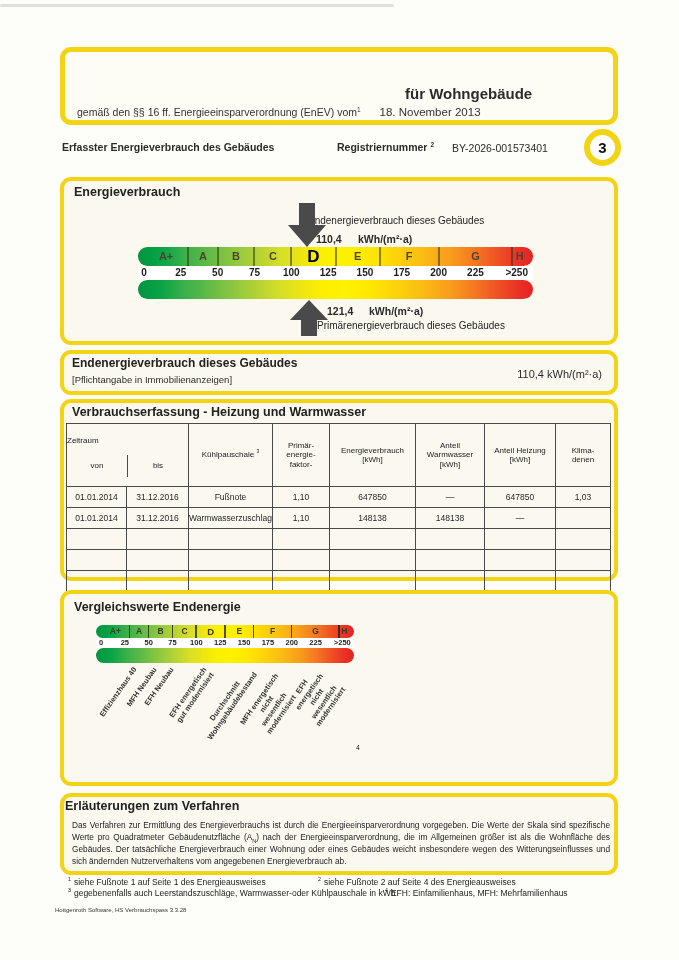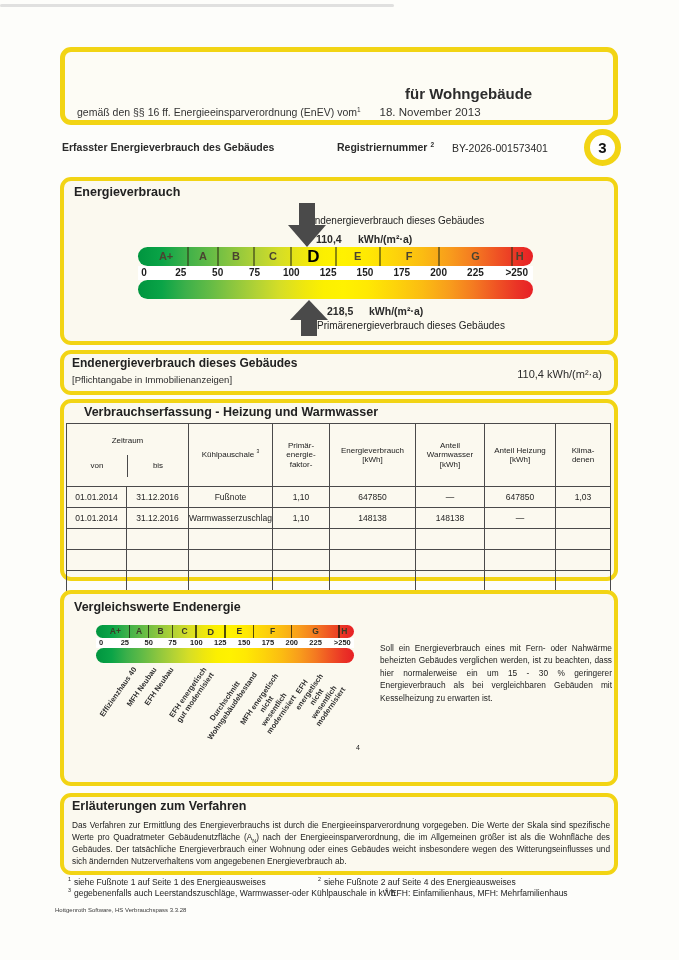--- a/index.html
+++ b/index.html
@@ -79,46 +79,46 @@
   .arrow-up .stem{top:20px;height:16px;}
 
   
   .pflicht-box{left:60px;top:350px;width:558px;height:45px;}
   .pflicht-box .box-title{left:8px;top:2px;font-size:12px;}
   .pflicht-sub{position:absolute;left:8px;top:20px;font-size:9.5px;}
   .pflicht-value{position:absolute;right:12px;top:14px;font-size:11px;}
 
   
   .table-box{left:60px;top:399px;width:558px;height:182px;}
-  .table-box .box-title{left:8px;top:2px;margin-left:12px;}
+  .table-box .box-title{left:8px;top:2px;}
   table.consumption{position:absolute;left:2px;top:20px;width:544px;border-collapse:collapse;table-layout:fixed;}
   table.consumption th,table.consumption td{border:1px solid #4a4a4a;padding:0;overflow:hidden;}
   table.consumption th{height:34px;font-weight:normal;font-size:8px;line-height:1.2;text-align:center;
     white-space:pre-line;color:#222;}
   table.consumption td{height:20px;font-size:8.5px;text-align:center;color:#1f1f1f;}
-  .zr-top{font-size:8px;text-align:center;padding-top:2px;}
+  .zr-top{font-size:8px;text-align:left;padding-top:2px;}
   .zr-sub{display:flex;height:22px;align-items:center;}
   .zr-sub span{flex:1;font-size:8px;text-align:center;}
   .zr-sub .zr-right{border-left:1px solid #4a4a4a;align-self:stretch;line-height:22px;}
 
   
   .cmp-box{left:60px;top:590px;width:558px;height:196px;}
   .cmp-box .box-title{left:10px;top:6px;}
   .cmp-labels{position:absolute;left:32px;top:72px;width:258px;height:110px;}
   .rlabel{position:absolute;top:0;font-size:7.5px;font-weight:bold;color:#2e2e2e;line-height:1.18;
     white-space:pre-line;text-align:center;transform:translate(-100%,0) rotate(-55deg);transform-origin:100% 0;}
   .cmp-fn{position:absolute;left:292px;top:150px;font-size:7px;color:#222;}
   .cmp-text{position:absolute;left:316px;top:48px;width:232px;font-size:8.3px;line-height:1.5;
     text-align:justify;color:#222;}
   .cmp-text p{margin:0;}
   .cmp-text p + p{margin-top:2px;}
 
   
   .proc-box{left:60px;top:793px;width:558px;height:82px;}
-  .proc-box .box-title{left:8px;top:2px;}
+  .proc-box .box-title{left:1px;top:2px;}
   .proc-text{position:absolute;left:8px;top:22px;width:538px;font-size:8.3px;line-height:1.45;
     text-align:justify;color:#222;}
 
   
   .fn{position:absolute;font-size:8.5px;color:#222;}
   .fn sup{margin-right:3px;}
   .fn-1{left:68px;top:877px;}
   .fn-2{left:318px;top:877px;}
   .fn-3{left:68px;top:888px;}
   .fn-4{left:385px;top:888px;}
@@ -143,21 +143,21 @@
     <span>Registriernummer</span> <sup>2</sup>
   </div>
   <div class="meta-reg-value">BY-2026-001573401</div>
   <div class="page-circle">3</div>
 
   <div class="box energy-box">
     <div class="box-title">Energieverbrauch</div>
     <div class="end-arrow-label">Endenergieverbrauch dieses Gebäudes</div>
     <div class="end-value">110,4</div>
     <div class="end-unit">kWh/(m²·a)</div>
-    <div class="primary-value">218,5</div>
+    <div class="primary-value">121,4</div>
     <div class="primary-unit">kWh/(m²·a)</div>
     <div class="primary-arrow-label">Primärenergieverbrauch dieses Gebäudes</div>
 
     <div class="scale big" id="bigscale">
       <div class="band band-top">
           <div class="divider" style="left: 50.1923px;"></div>
           <div class="divider" style="left: 79.6538px;"></div>
           <div class="divider" style="left: 116.481px;"></div>
           <div class="divider" style="left: 153.308px;"></div>
           <div class="divider" style="left: 197.5px;"></div>
@@ -352,21 +352,20 @@
 gut modernisiert</div>
         <div class="rlabel" style="left: 149.031px;">Durchschnitt
 Wohngebäudebestand</div>
         <div class="rlabel" style="left: 182.415px;">MFH energetisch nicht
 wesentlich modernisiert</div>
         <div class="rlabel" style="left: 215.8px;">EFH energetisch nicht
 wesentlich modernisiert</div>
       </div>
     <div class="cmp-fn">4</div>
     <div class="cmp-text">
-      <p>Soll ein Energieverbrauch eines mit Fern- oder Nahwärme beheizten Gebäudes verglichen werden, ist zu beachten, dass hier normalerweise ein um 15 - 30 % geringerer Energieverbrauch als bei vergleichbaren Gebäuden mit Kesselheizung zu erwarten ist.</p>
     </div>
   </div>
 
   <div class="box proc-box">
     <div class="box-title">Erläuterungen zum Verfahren</div>
     <div class="proc-text">
       <span>Das Verfahren zur Ermittlung des Energieverbrauchs ist durch die Energieeinsparverordnung vorgegeben. Die Werte der Skala sind spezifische Werte pro Quadratmeter Gebäudenutzfläche (A</span><sub>N</sub><span>) nach der Energieeinsparverordnung, die im Allgemeinen größer ist als die Wohnfläche des Gebäudes. Der tatsächliche Energieverbrauch einer Wohnung oder eines Gebäudes weicht insbesondere wegen des Witterungseinflusses und sich ändernden Nutzerverhaltens vom angegebenen Energieverbrauch ab.</span>
     </div>
   </div>
 

